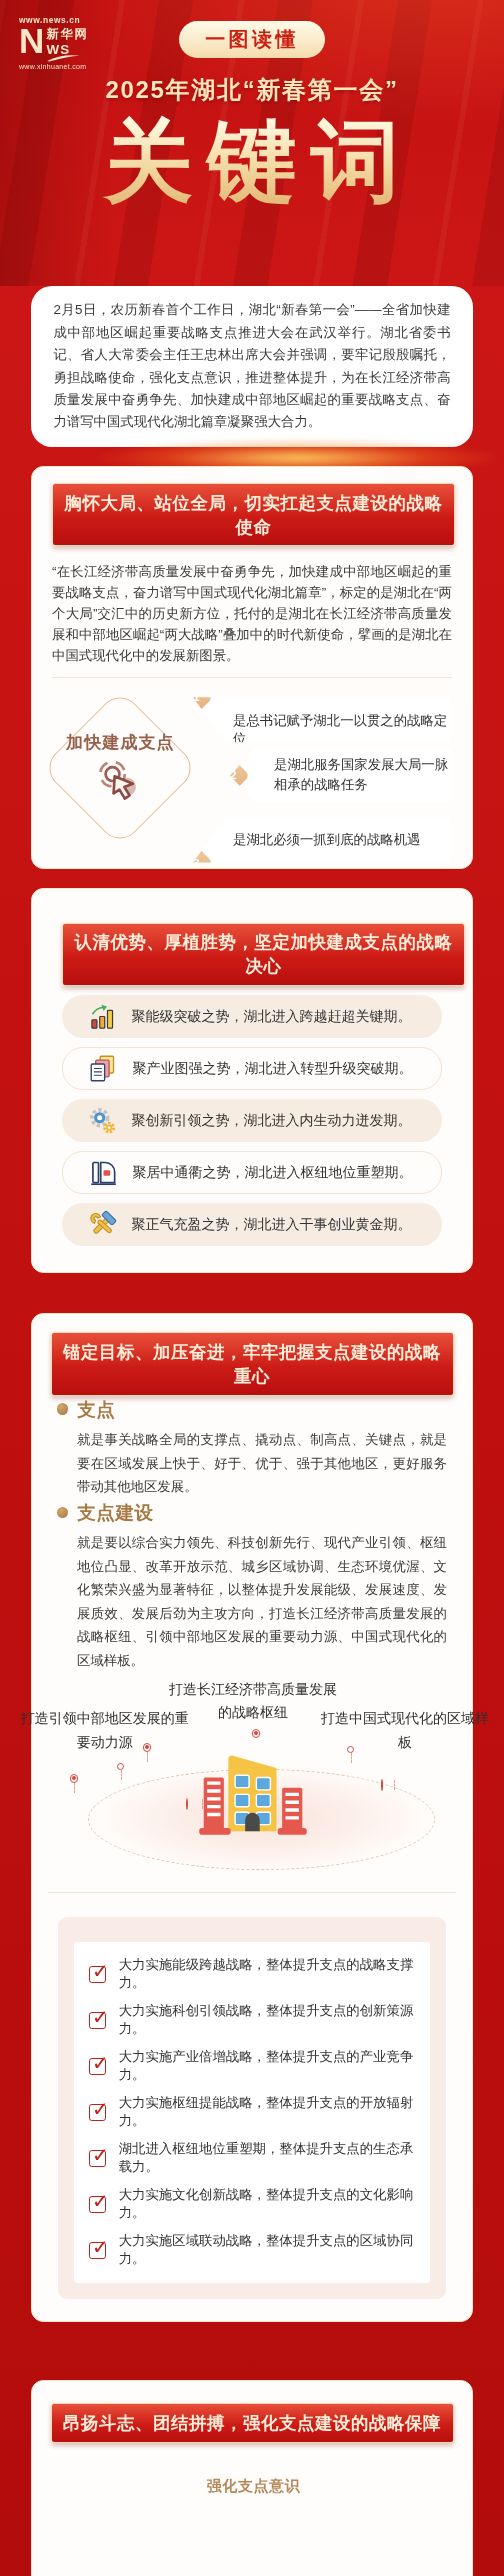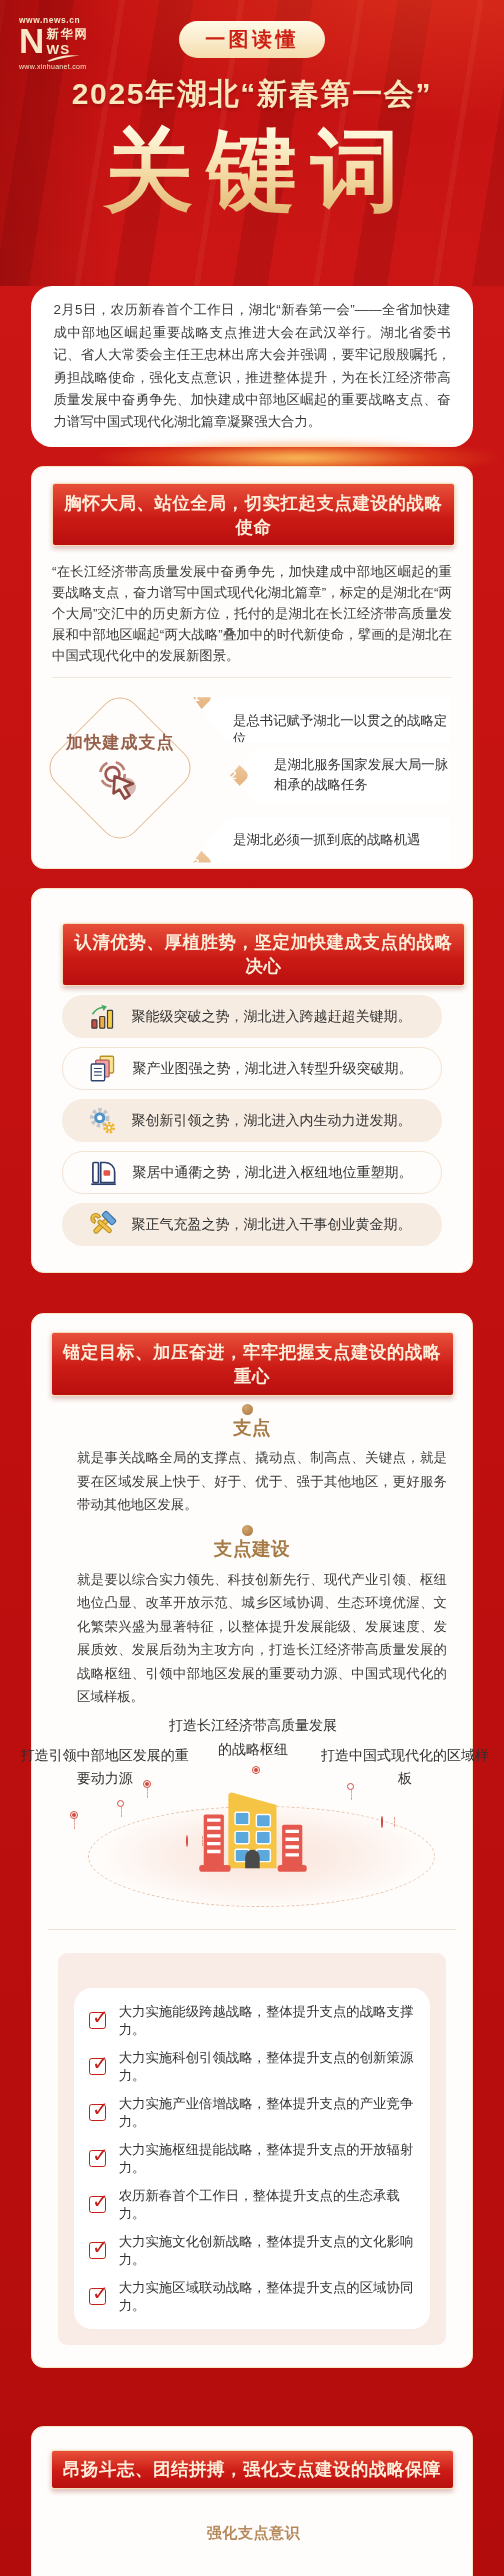--- a/index.html
+++ b/index.html
@@ -19,21 +19,21 @@
   .logo-row { display:flex; align-items:flex-start; margin-top:1.1px; }
   .logo-n { font-size:35px; font-weight:900; line-height:.85; }
   .logo-col { margin-left:2.2px; }
   .logo-cn { font-size:12.3px; font-weight:bold; letter-spacing:1.7px; }
   .logo-ws { font-size:13.4px; font-weight:900; letter-spacing:1.1px; line-height:1; }
   .logo-swoosh { display:block; margin-top:-3.4px; }
   .logo-bottom { font-size:7px; margin-top:1.7px; letter-spacing:0.3px; }
   .badge { display:inline-block; margin-top:21px; background:linear-gradient(180deg,#fffbe9,#f5dcae);
            color:#ce2012; font-size:20px; font-weight:bold; letter-spacing:3.4px; padding:5px 26px;
            border-radius:26px; position:relative; z-index:1; }
-  .hero-title { margin-top:15.7px; font-size:30px; font-weight:bold; letter-spacing:1.7px; color:#f9e6bc;
+  .hero-title { margin-top:15.7px; font-size:24px; font-weight:bold; letter-spacing:1.7px; color:#f9e6bc;
                 text-shadow:0 1.7px 3.4px rgba(90,0,0,.35); position:relative; z-index:1; }
   .hero-callig { margin-top:6.7px; font-family:"DejaVu Serif","Liberation Serif",serif; font-weight:900;
                  font-size:89px; line-height:1.1; letter-spacing:14.6px; padding-left:14.6px;
                  background:linear-gradient(180deg,#fff7dd 10%,#f3d9a2 55%,#e4b877 95%);
                  -webkit-background-clip:text; background-clip:text; color:transparent;
                  position:relative; z-index:1; }
   
   .card { position:relative; margin:0 31px; background:#fffdfb; border:1.1px solid #f7e6c6; border-radius:12.3px; }
   .intro-card { margin:0 31px; background:#ffffff; border-radius:21px; padding:13.4px 22.4px; }
   .intro-card p, .para { font-size:13.4px; line-height:22.4px; color:#3a3a3a; text-align:justify; }
@@ -78,21 +78,21 @@
   #card2 { padding:34px 30px 26px; }
   .row-item { display:flex; align-items:center; height:43px; border-radius:21px; margin-top:9px; padding-left:26px; }
   .row-item:first-of-type { margin-top:19px; }
   .row-beige { background:#f7ece1; }
   .row-line { background:#fffdfb; border:1.1px solid #f3e3d2; }
   .row-icon { width:29px; height:29px; flex:0 0 29px; margin-right:14.6px; }
   .row-item p { font-size:14px; color:#333; }
   
   #card3 { padding:18px 0 22.4px; }
   .term { margin:0 25px; }
-  .term-head { display:flex; align-items:center; margin-top:8px;flex-direction:column; }
+  .term-head { display:flex; align-items:center; margin-top:1px; }
   .term-dot { width:11.2px; height:11.2px; border-radius:50%; margin-right:9px;
               background:radial-gradient(circle at 35% 30%,#d2a870,#a9743f); }
   .term-title { font-size:18.5px; font-weight:bold; color:#a67a44; letter-spacing:0.6px; }
   .term-desc { margin:6.7px 0 0 20px; font-size:13.4px; line-height:23.5px; color:#3a3a3a; text-align:justify; }
   .b-diagram { position:relative; height:193px; margin-top:7.8px; }
   .b-blush { position:absolute; left:62px; top:84px; width:336px; height:109px; border-radius:50%;
              background:radial-gradient(closest-side,#f9e3da,#fcefe9 55%,rgba(252,240,233,0)); }
   .b-orbit { position:absolute; left:56px; top:89px; width:347px; height:101px; border:1.1px dashed #e6c3ac;
              border-radius:50%; }
   .b-goal { position:absolute; width:168px; text-align:center; font-size:14px; line-height:23.5px; color:#2f2f2f; }
@@ -104,21 +104,21 @@
   .pin-head { width:8.4px; height:8.4px; border:1.7px solid #d5483c; border-radius:50%; background:#fff;
               display:flex; align-items:center; justify-content:center; }
   .pin-fill .pin-head::after { content:""; width:3.9px; height:3.9px; border-radius:50%; background:#d5483c; }
   .pin-outline .pin-head { width:7.3px; height:7.3px; border-width:1.1px; }
   .pin-stem { border-left:1.1px dashed #e5a298; margin-left:3.9px; }
   .pin-bigring { width:29px; height:29px; border:1.1px solid #d5483c; border-radius:50%; background:rgba(255,255,255,.4); }
   .pin-pink { width:23.5px; height:23.5px; border:1.1px solid #cc4b40; border-radius:50%; background:#f2b8ae; }
   .sec-divider { border:none; border-top:0.6px solid #eee3d2; margin:19px 15.7px 0; }
   .plan-box { margin:23.5px 26px 0; background:#f9ece6; border-radius:9px; padding:17px 15.7px 15.7px; }
   .plan-lead { font-size:14px; line-height:25px; color:#9c6b33; }
-  .check-panel { margin-top:18px; background:#ffffff; border-radius:18px; padding:14.6px 5.6px 14.6px 15.7px; }
+  .check-panel { margin-top:8px; background:#ffffff; border-radius:4px; padding:14.6px 5.6px 14.6px 15.7px; }
   .check-item { display:flex; align-items:center; margin-top:10px; }
   .check-item:first-child { margin-top:0; }
   .checkbox { position:relative; width:17px; height:17px; border:1.7px solid #c3201a; border-radius:2.8px;
               background:#fff; flex:0 0 17px; margin-right:12.3px; }
   .checkbox::after { content:"✓"; position:absolute; left:1.7px; top:-7.8px; font-size:20px; font-weight:900; color:#c3201a; }
   .check-item p { font-size:13.4px; color:#333; }
   
   #card4 { padding:22.4px 0 30px; }
   .f-diagram { position:relative; height:168px; margin-top:20px; }
   .spirit { position:absolute; width:191px; text-align:center; }
@@ -329,21 +329,21 @@
         <div class="check-item">
             <span class="checkbox"></span>
             <p>大力实施产业倍增战略，整体提升支点的产业竞争力。</p>
           </div>
         <div class="check-item">
             <span class="checkbox"></span>
             <p>大力实施枢纽提能战略，整体提升支点的开放辐射力。</p>
           </div>
         <div class="check-item">
             <span class="checkbox"></span>
-            <p>农历新春首个工作日，整体提升支点的生态承载力。</p>
+            <p>湖北进入枢纽地位重塑期，整体提升支点的生态承载力。</p>
           </div>
         <div class="check-item">
             <span class="checkbox"></span>
             <p>大力实施文化创新战略，整体提升支点的文化影响力。</p>
           </div>
         <div class="check-item">
             <span class="checkbox"></span>
             <p>大力实施区域联动战略，整体提升支点的区域协同力。</p>
           </div>
       </div>

